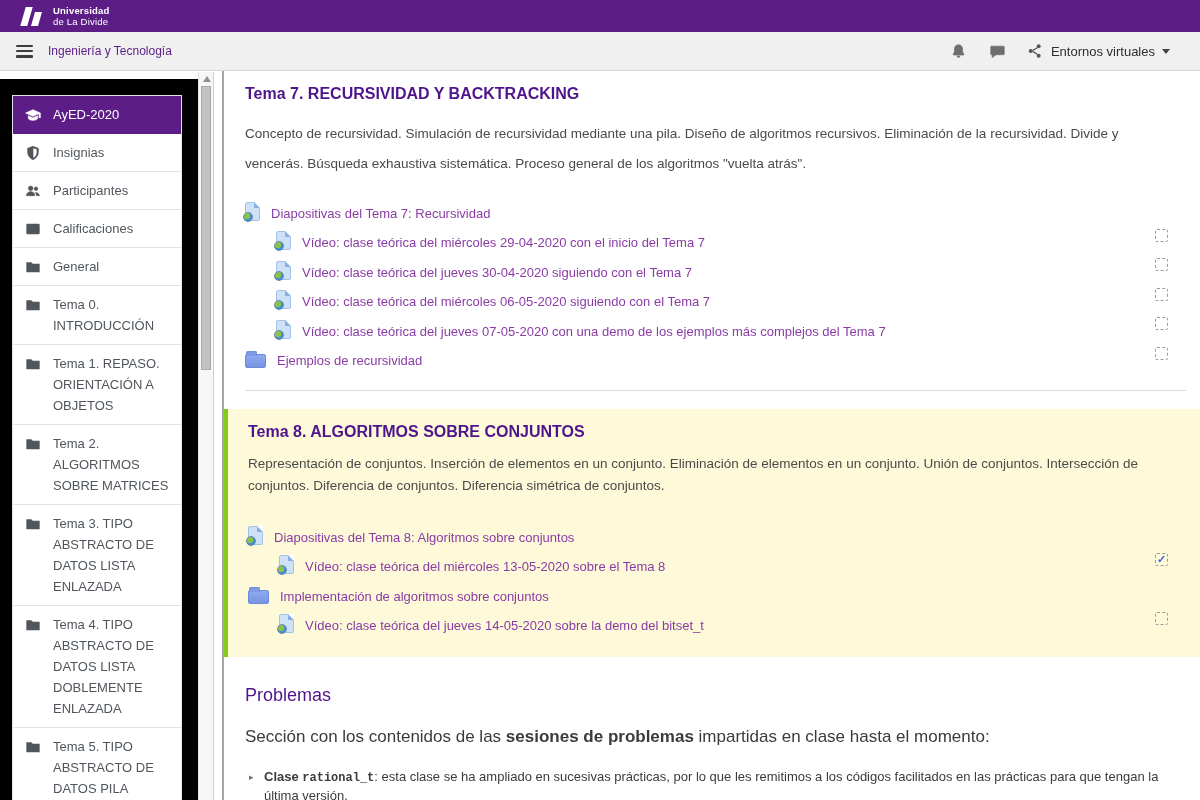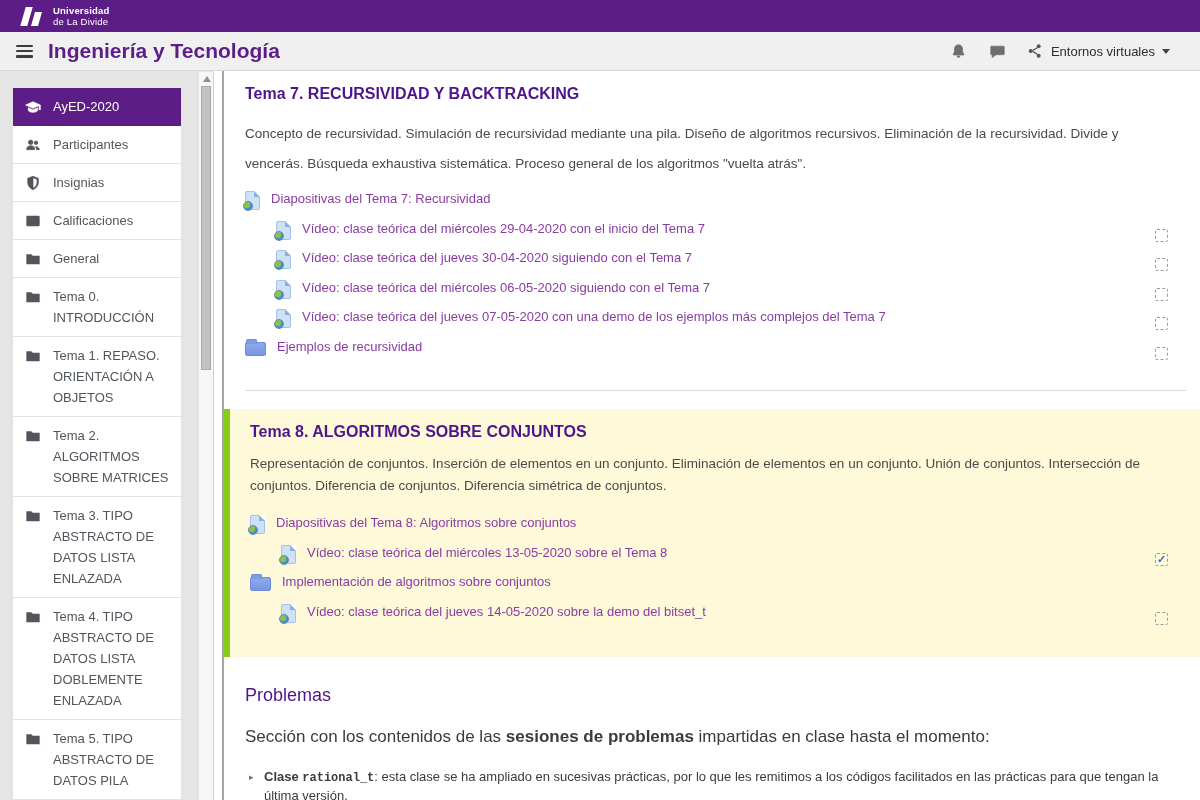--- a/index.html
+++ b/index.html
@@ -14,61 +14,61 @@
   .ullmark{width:22px;height:19px;position:relative;margin-right:9px}
   .ullmark i{position:absolute;top:0;width:7px;height:19px;background:#fff;transform:skewX(-16deg)}
   .ullmark i:nth-child(1){left:1px}
   .ullmark i:nth-child(2){left:11px;height:14px;top:5px}
   .logo-text{color:#fff;font-size:9.5px;line-height:1.2;letter-spacing:.2px}
   .logo-text .l1{font-weight:bold}
   
   .navbar{position:absolute;top:32px;left:0;right:0;height:39px;background:#f0f0f0;border-bottom:1px solid #d7d7d7;display:flex;align-items:center;z-index:25}
   .hamburger{margin-left:16px;width:17px;height:13px;display:flex;flex-direction:column;justify-content:space-between;cursor:pointer}
   .hamburger i{display:block;height:2.5px;background:#3d3d3d;border-radius:1px}
-  .course-title{margin-left:15px;color:#5c1d87;font-weight:bold;font-size:21px}
+  .course-title{margin-left:15px;color:#5c1d87;font-weight:normal;font-size:12px}
   .nav-right{margin-left:auto;display:flex;align-items:center;margin-right:30px}
   .nav-ic{width:17px;height:17px;margin-left:22px;fill:#6e6e6e;stroke:#6e6e6e}
   .env{display:flex;align-items:center;margin-left:20px;font-size:13px;color:#2e2e2e;cursor:pointer}
   .env svg{width:18px;height:16px;margin-right:7px;fill:#565656}
   .caret{width:0;height:0;border-left:4px solid transparent;border-right:4px solid transparent;border-top:5px solid #444;margin-left:7px}
   
-  .drawer{position:absolute;top:71px;left:0;width:214px;bottom:0;background:#e5e5e5;z-index:10}
+  .drawer{position:absolute;top:79px;left:0;width:214px;bottom:0;background:#000000;z-index:10}
   .sidebar{position:absolute;top:16px;left:12px;width:170px;background:#fff;border:1px solid #e3e3e3;border-bottom:none}
   .s-item{position:relative;padding:8px 8px 8px 40px;font-size:13px;line-height:21px;color:#50565c;border-bottom:1px solid #e3e3e3;background:#fff;cursor:pointer}
   .s-item.active{background:#5c1d87;color:#fff;border-color:#5c1d87}
   .s-icon{position:absolute;left:12px;top:11px;width:16px;height:16px}
   .s-icon svg{width:16px;height:16px;fill:#50565c;stroke:#50565c}
   .s-item.active .s-icon svg{fill:#fff;stroke:#fff}
   
   .vscroll{position:absolute;top:72px;left:198px;width:16px;bottom:0;background:#f7f7f7;border-left:1px solid #e4e4e4;border-right:1px solid #cfcfcf;z-index:12}
   .varrow{position:absolute;top:4px;left:3.5px;width:0;height:0;border-left:4px solid transparent;border-right:4px solid transparent;border-bottom:6px solid #8f8f8f}
   .vthumb{position:absolute;top:14px;left:2px;width:10px;height:284px;background:#c2c2c2;border:1px solid #aaa;cursor:pointer}
   
   .main{position:absolute;top:71px;left:222px;right:0;bottom:0;background:#fff;border-left:2px solid #a5a5a5;overflow:hidden;z-index:5}
   .sec{padding:6px 10px 0 21px}
   .sec h2{font-size:16px;color:#4e148c;margin:8px 0 16px;font-weight:bold}
   .desc7{font-size:13.5px;color:#4a4a4a;line-height:30px;margin-bottom:12px;padding-right:14px}
   .desc8{font-size:13.5px;color:#4a4a4a;line-height:22px;margin:2px 0 18px;padding-right:6px}
-  .act{display:flex;align-items:flex-start;height:29.5px;position:relative;padding-right:66px}
+  .act{display:flex;align-items:flex-end;height:29.5px;position:relative;padding-right:66px}
   .act.lvl1{padding-left:31px}
   .aicon{margin-right:11px;flex:0 0 auto}
   .alink{font-size:13px;color:#8a3ca5;text-decoration:none;white-space:nowrap;cursor:pointer}
   
   .ic-url{position:relative;width:15px;height:19px;background:#cfe1f6;border:1px solid #a3c2ea;border-radius:2px}
   .ic-url:before{content:"";position:absolute;top:-1px;right:-1px;width:0;height:0;border-top:6px solid #fff;border-left:6px solid #89b0e2}
   .ic-url .globe{position:absolute;left:-3px;bottom:-2px;width:10px;height:10px;border-radius:50%;background:radial-gradient(circle at 38% 35%, #8bc34a 0 44%, #3f8fd2 48% 100%);border:1px solid #68a;}
   
   .ic-folder{position:relative;width:21px;height:14px;background:linear-gradient(#90aaec,#7795e4);border:1px solid #6f8cd8;border-radius:2px;margin-top:3px}
   .ic-folder:before{content:"";position:absolute;top:-4px;left:0;width:9px;height:4px;background:#7f9be6;border:1px solid #6f8cd8;border-bottom:none;border-radius:2px 2px 0 0}
   
   .cb{position:absolute;right:22px;top:8px;width:13px;height:13px;border:1px dashed #9b9b9b;border-radius:2px;display:flex;align-items:center;justify-content:center;background:transparent;cursor:pointer}
   .cb .chk{color:#3f6ad8;font-size:11px;font-weight:bold;line-height:1}
   .divider{border:none;border-top:1px solid #dcdcdc;margin:22px 4px 0 0}
   
-  .sec8{background:#fdf9d9;margin-top:18px;margin-left:-2px;border-left:8px solid #84cc16;padding:8px 10px 24px 20px}
+  .sec8{background:#fdf9d9;margin-top:18px;margin-left:-2px;border-left:6px solid #84cc16;padding:8px 10px 24px 20px}
   .sec8 h2{margin:6px 0 12px}
   
   .probl{padding:0 10px 0 21px}
   .probl h3{font-size:18px;color:#4e148c;margin:28px 0 0;font-weight:normal}
   .p-intro{font-size:17px;color:#3b3b3b;margin:22px 0 0;line-height:18px}
   .blist{margin-top:22px}
   .b{position:relative;font-size:13px;color:#3b3b3b;line-height:17px;margin-bottom:9px}
   .b.l1{padding-left:19px}
   .b .marker{position:absolute;left:4px;top:1px;font-size:9px;color:#6f6f6f}
   .bold{font-weight:bold}
@@ -124,35 +124,35 @@
         <svg viewBox="0 0 24 24" stroke="none">
             <path d="M12 4 1 9l11 5 9-4.1V16h2V9L12 4zM5 13.2V17c0 1.7 3.1 3 7 3s7-1.3 7-3v-3.8l-7 3.2-7-3.2z"></path>
           </svg>
       </span>
       <span>AyED-2020</span>
     </div>
 
     <div class="s-item">
       <span class="s-icon">
         <svg viewBox="0 0 24 24" stroke="none">
+            <path d="M12 2 4 5v6.2c0 4.8 3.3 8.7 8 10.8 4.7-2.1 8-6 8-10.8V5l-8-3zm0 2.2 6 2.2v4.8c0 3.8-2.5 7-6 8.8V4.2z"></path>
+          </svg>
+      </span>
+      <span>Insignias</span>
+    </div>
+
+    <div class="s-item">
+      <span class="s-icon">
+        <svg viewBox="0 0 24 24" stroke="none">
             <circle cx="8.5" cy="8" r="3.4"></circle>
             <circle cx="16.5" cy="8.6" r="2.7"></circle>
             <path d="M2.5 18c0-3 2.7-5 6-5s6 2 6 5v1h-12zM15.5 14.4c2.9.1 6 1.6 6 4.6v0h-4.2c-.1-1.9-.8-3.5-1.8-4.6z"></path>
           </svg>
       </span>
       <span>Participantes</span>
-    </div>
-
-    <div class="s-item">
-      <span class="s-icon">
-        <svg viewBox="0 0 24 24" stroke="none">
-            <path d="M12 2 4 5v6.2c0 4.8 3.3 8.7 8 10.8 4.7-2.1 8-6 8-10.8V5l-8-3zm0 2.2 6 2.2v4.8c0 3.8-2.5 7-6 8.8V4.2z"></path>
-          </svg>
-      </span>
-      <span>Insignias</span>
     </div>
 
     <div class="s-item">
       <span class="s-icon">
         <svg viewBox="0 0 24 24" fill="none" stroke-width="2">
             <rect x="3" y="5" width="18" height="14" rx="1"></rect>
             <path d="M3 10h18M9 5v14M15 5v14"></path>
           </svg>
       </span>
       <span>Calificaciones</span>

